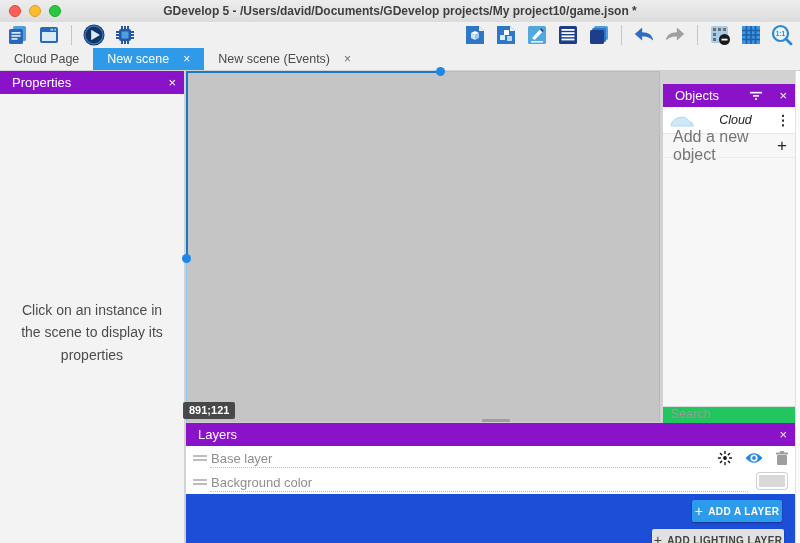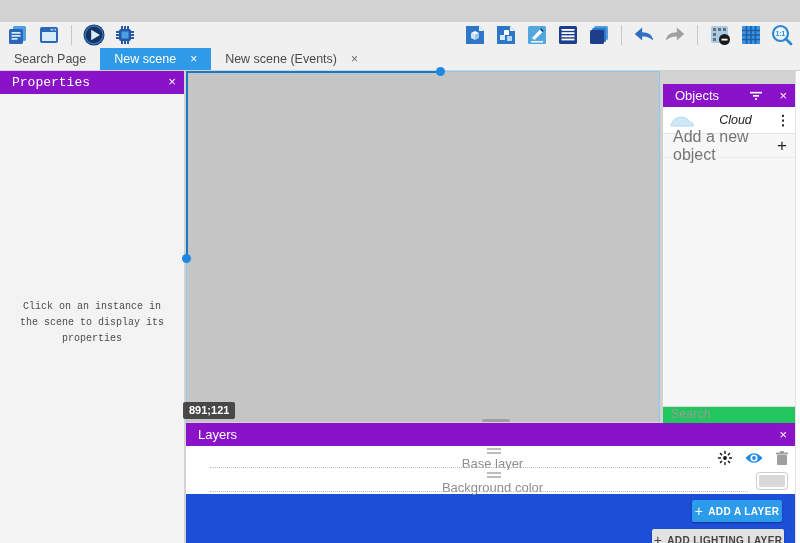--- a/index.html
+++ b/index.html
@@ -38,23 +38,23 @@
 
   
   .panel-header { position:absolute; left:0; top:0; right:0; height:23px;
     background:#8a12c9; color:#fff; display:flex; align-items:center; }
   .panel-title { font-size:13px; font-weight:500; margin-left:12px; }
   .panel-close { position:absolute; right:8px; top:0; height:23px; display:flex;
     align-items:center; font-size:13px; color:#fff; }
 
   
   .properties { position:absolute; left:0; top:71px; width:184px; height:472px;
-    background:#f3f3f3;font-family:Liberation Mono, monospace; }
+    background:#f3f3f3; }
   .props-msg { position:absolute; top:228px; left:50%; transform:translateX(-50%);
-    width:152px; text-align:center; font-size:10px; line-height:1.6; color:#4c4c4c; }
+    width:152px; text-align:center; font-size:14px; line-height:1.6; color:#4c4c4c; }
 
   
   .canvas { position:absolute; left:186px; top:71px; width:474px; height:351px;
     background:#c5c5c5; border-top:1px solid #8fc7ec; border-left:1px solid #8fc7ec;
     border-right:1px solid #8fc7ec; }
   .sel-top { position:absolute; left:-1px; top:-1px; width:255px; height:2px; background:#1879c5; }
   .sel-left { position:absolute; left:-1px; top:-1px; width:2px; height:188px; background:#1879c5; }
   .handle { position:absolute; width:9px; height:9px; border-radius:50%; background:#1e88e5; }
   .handle.top { left:249px; top:-5px; }
   .handle.left { left:-5px; top:182px; }
@@ -85,21 +85,21 @@
 
   
   .right-strip { position:absolute; left:795px; top:71px; width:5px; height:472px;
     background:#fcfcfc; border-left:1px solid #e2e2e2; }
 
   
   .layers { position:absolute; left:186px; top:423px; width:609px; height:120px;
     background:#1d4ed8; overflow:hidden; }
   .layer-rows { position:absolute; left:0; top:23px; right:0; background:#fff; }
   .layer-row { position:relative; height:24px; display:flex; align-items:center;
-    background:#fff;flex-direction:column; }
+    background:#fff; }
   .drag-handle { width:14px; margin-left:7px; }
   .drag-handle div { height:2px; background:#bdbdbd; margin:2px 0; }
   .layer-name { margin-left:4px; font-size:13px; color:#8e8e8e; }
   .layer-underline { position:absolute; left:24px; height:0;
     border-bottom:1px dotted #bdbdbd; bottom:2px; }
   .row-icons { position:absolute; right:6px; top:0; height:24px; display:flex;
     align-items:center; gap:11px; }
   .swatch { position:absolute; right:8px; top:3px; width:30px; height:16px;
     background:#d9d9d9; border:2px solid #fff; border-radius:3px;
     box-shadow:0 0 0 1px #cfcfcf; }
@@ -113,20 +113,28 @@
     gap:5px; box-shadow:0 1px 2px rgba(0,0,0,0.3); font-family:"Liberation Sans",sans-serif; }
   .btn-plus { font-size:14px; font-weight:400; line-height:1; }
 
   svg { display:block; }
 </style>
 </head>
 <body>
 
 <div class="window">
 
+  <div class="titlebar">
+    <div class="traffic">
+      <div class="tl red"></div>
+      <div class="tl yellow"></div>
+      <div class="tl green"></div>
+    </div>
+    <div class="win-title">GDevelop 5 - /Users/david/Documents/GDevelop projects/My project10/game.json *</div>
+  </div>
 
   <div class="toolbar">
     <div class="tb-group tb-left">
       <div class="tb-btn">
         <svg width="22" height="22" viewBox="0 0 22 22">
             <rect x="6" y="2" width="13" height="15" rx="1.5" fill="#4d9fe0"></rect>
             <rect x="2" y="5" width="14" height="15" rx="1.5" fill="#2b66b8"></rect>
             <rect x="4.5" y="8" width="9" height="1.8" fill="#cfe6f8"></rect>
             <rect x="4.5" y="11" width="9" height="1.8" fill="#cfe6f8"></rect>
             <rect x="4.5" y="14" width="6" height="1.8" fill="#cfe6f8"></rect>
@@ -253,21 +261,21 @@
             <circle cx="10.5" cy="10.5" r="7.5" fill="#eaf4fc" stroke="#2e86d0" stroke-width="2.2"></circle>
             <path d="M16 16 L21 21" stroke="#2e86d0" stroke-width="2.8" stroke-linecap="round"></path>
             <text x="10.5" y="13" font-size="6.5" text-anchor="middle" fill="#2e86d0" font-family="Liberation Sans, sans-serif" font-weight="bold">1:1</text>
           </svg>
       </div>
     </div>
   </div>
 
   <div class="tabbar">
     <div class="tab">
-      <span>Search Page</span>
+      <span>Cloud Page</span>
     </div>
     <div class="tab active">
       <span>New scene</span>
       <span class="tab-close">×</span>
     </div>
     <div class="tab">
       <span>New scene (Events)</span>
       <span class="tab-close">×</span>
     </div>
   </div>

